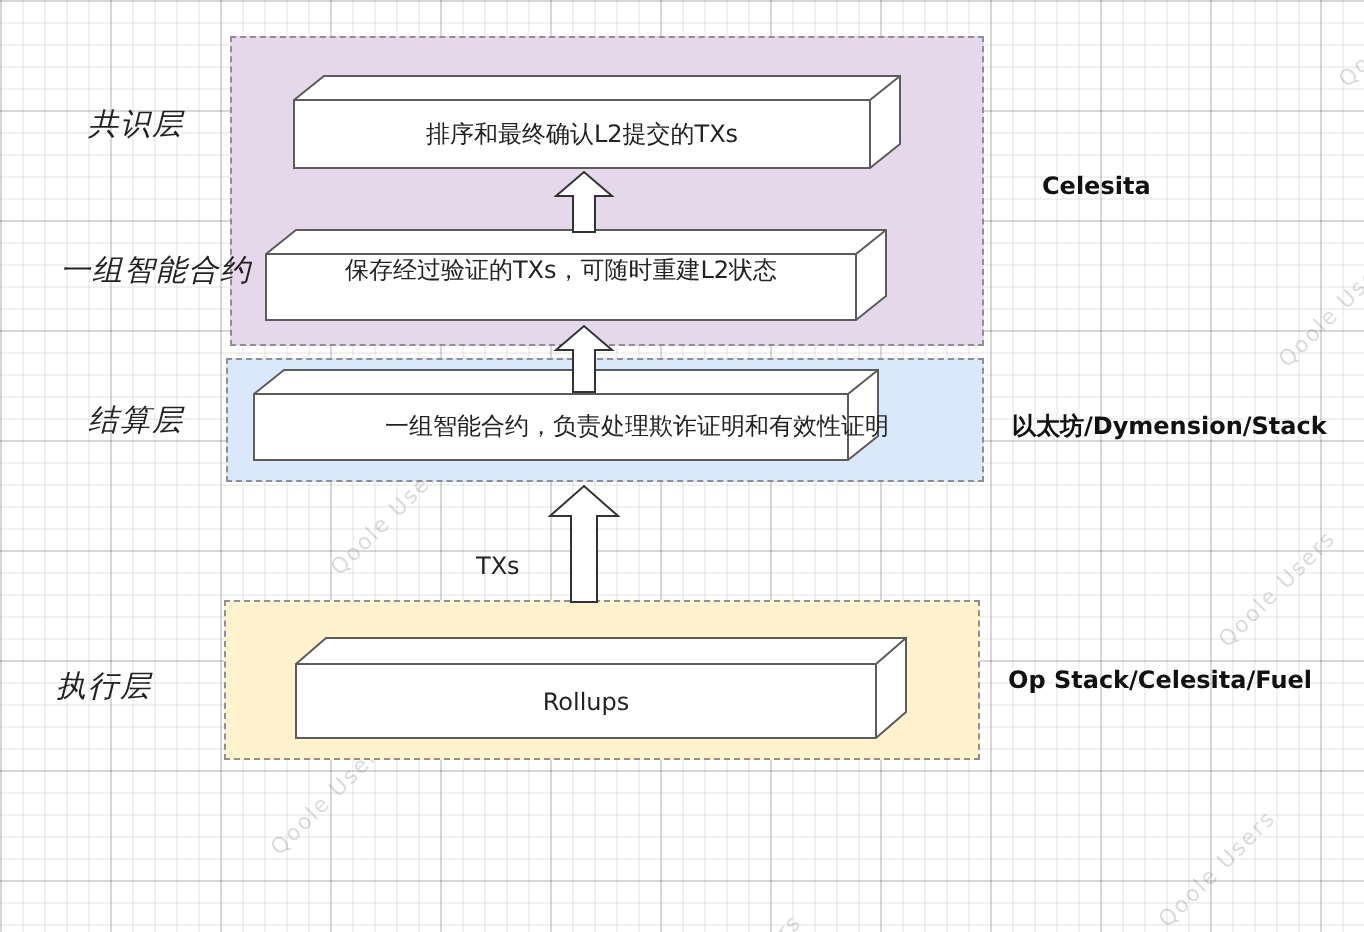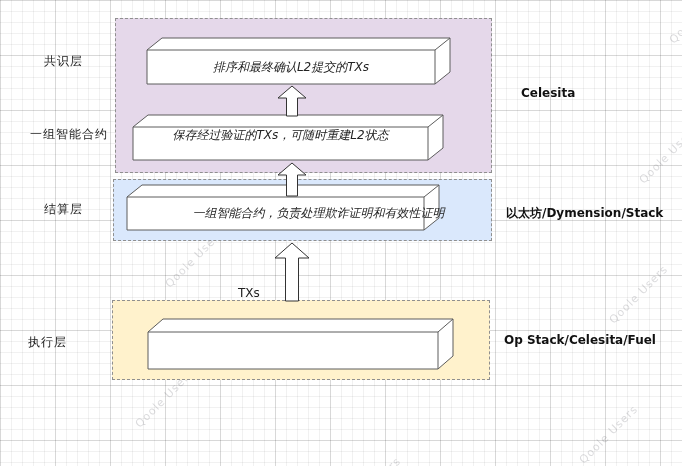--- a/index.html
+++ b/index.html
@@ -11,28 +11,28 @@
       linear-gradient(rgba(0,0,0,0.10) 1px, transparent 1px),
       linear-gradient(90deg, rgba(0,0,0,0.10) 1px, transparent 1px),
       linear-gradient(rgba(0,0,0,0.055) 1px, transparent 1px),
       linear-gradient(90deg, rgba(0,0,0,0.055) 1px, transparent 1px);
     background-size:55px 55px,55px 55px,11px 11px,11px 11px;
   }
   .group{
     position:absolute;border:1px dashed #8f8f8f;box-sizing:border-box;
   }
   .side-label{
-    position:absolute;font-size:12px;color:#222;white-space:nowrap;letter-spacing:1px;
+    position:absolute;font-size:15px;color:#222;white-space:nowrap;letter-spacing:1px;font-style:italic;
   }
   .right-label{
     position:absolute;font-size:12px;font-weight:bold;color:#111;white-space:nowrap;
   }
   .box-label{
     position:absolute;display:flex;align-items:center;justify-content:center;
-    font-size:12px;color:#222;text-align:center;white-space:nowrap;font-style:italic;
+    font-size:12px;color:#222;text-align:center;white-space:nowrap;
   }
   .shape-svg{position:absolute;overflow:visible;}
   .shape-svg path, .shape-svg polygon{vector-effect:non-scaling-stroke;}
   #title{
     position:absolute;left:0;top:421px;width:600px;text-align:center;
     font-size:17px;color:#1c1c1c;letter-spacing:1px;
   }
   .txs{
     position:absolute;font-size:12px;color:#222;
   }
@@ -80,31 +80,32 @@
   <svg class="shape-svg" style="left:127px;top:185px;" width="313" height="46">
     <path d="M0,12 L15,0 L312,0 L312,33 L297,45 L0,45 Z" fill="#ffffff" stroke="#5c5c5c" stroke-width="1"></path>
     <path d="M0,12 L297,12 L312,0 M297,12 L297,45" fill="none" stroke="#5c5c5c" stroke-width="1"></path>
   </svg>
   <div class="box-label" style="left:127px;top:197px;width:297px;height:33px;padding-left:43px;">一组智能合约，负责处理欺诈证明和有效性证明</div>
 
   <svg class="shape-svg" style="left:148px;top:319px;" width="306" height="51">
     <path d="M0,13 L15,0 L305,0 L305,37 L290,50 L0,50 Z" fill="#ffffff" stroke="#5c5c5c" stroke-width="1"></path>
     <path d="M0,13 L290,13 L305,0 M290,13 L290,50" fill="none" stroke="#5c5c5c" stroke-width="1"></path>
   </svg>
+  <div class="box-label" style="left:148px;top:332px;width:290px;height:37px;">Rollups</div>
 
   <svg class="shape-svg" style="left:276px;top:86px;" width="32" height="30">
     <polygon points="10.5,30 10.5,12 2,12 16,0 30,12 21.5,12 21.5,30" fill="#ffffff" stroke="#333333" stroke-width="1" stroke-linejoin="miter"></polygon>
   </svg>
   <svg class="shape-svg" style="left:276px;top:163px;" width="32" height="33">
     <polygon points="10.5,33 10.5,12 2,12 16,0 30,12 21.5,12 21.5,33" fill="#ffffff" stroke="#333333" stroke-width="1" stroke-linejoin="miter"></polygon>
   </svg>
   <svg class="shape-svg" style="left:274px;top:243px;" width="36" height="58">
     <polygon points="11.5,58 11.5,15 1,15 18,0 35,15 24.5,15 24.5,58" fill="#ffffff" stroke="#333333" stroke-width="1" stroke-linejoin="miter"></polygon>
   </svg>
-  <div class="txs" style="left:238px;top:286px;">TXs</div>
+  <div class="txs" style="left:238px;top:276px;">TXs</div>
 
   <div class="side-label" style="left:44px;top:53px;">共识层</div>
   <div class="side-label" style="left:30px;top:126px;">一组智能合约</div>
   <div class="side-label" style="left:44px;top:201px;">结算层</div>
   <div class="side-label" style="left:28px;top:334px;">执行层</div>
 
   <div class="right-label" style="left:521px;top:86px;">Celesita</div>
   <div class="right-label" style="left:506px;top:205px;">以太坊/Dymension/Stack</div>
   <div class="right-label" style="left:504px;top:333px;">Op Stack/Celesita/Fuel</div>
 

